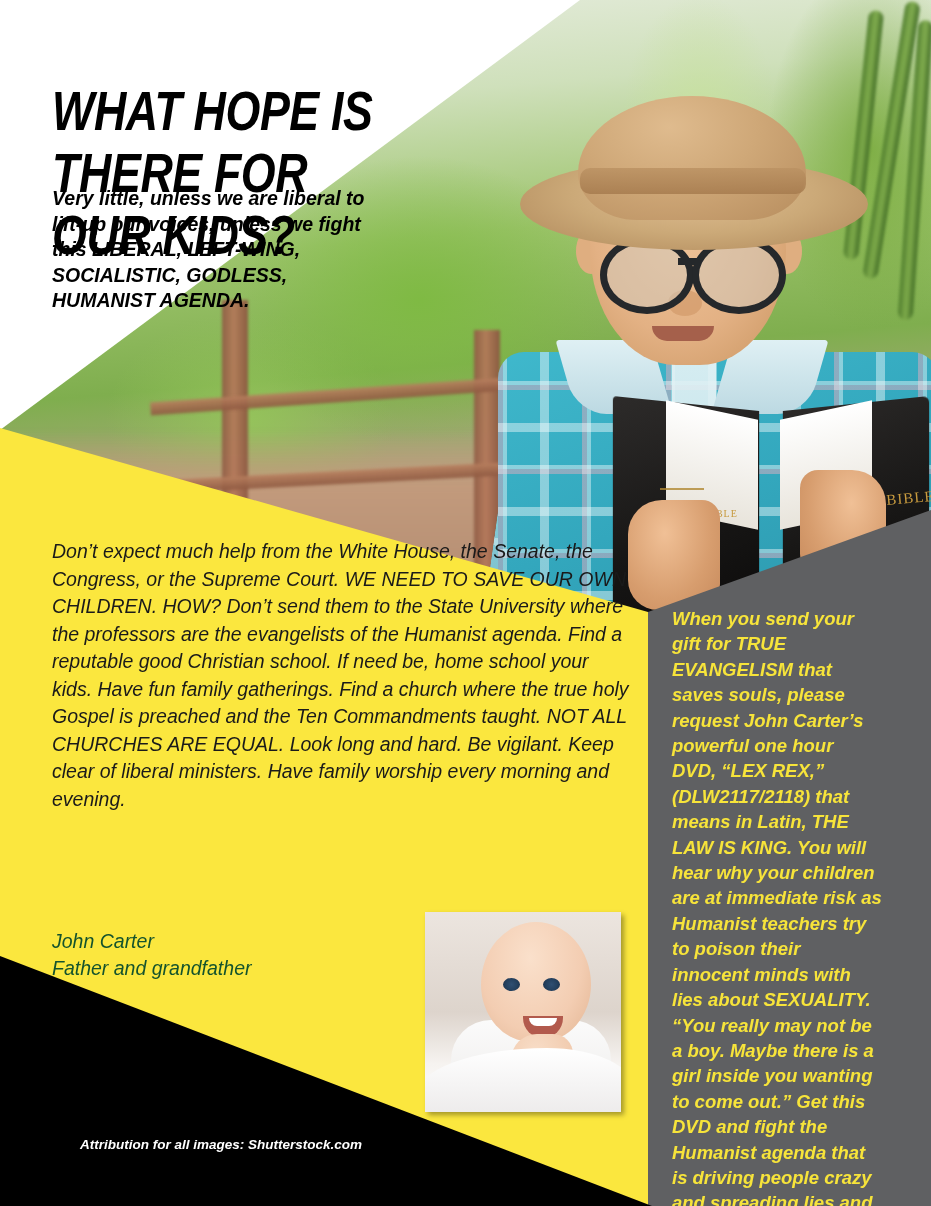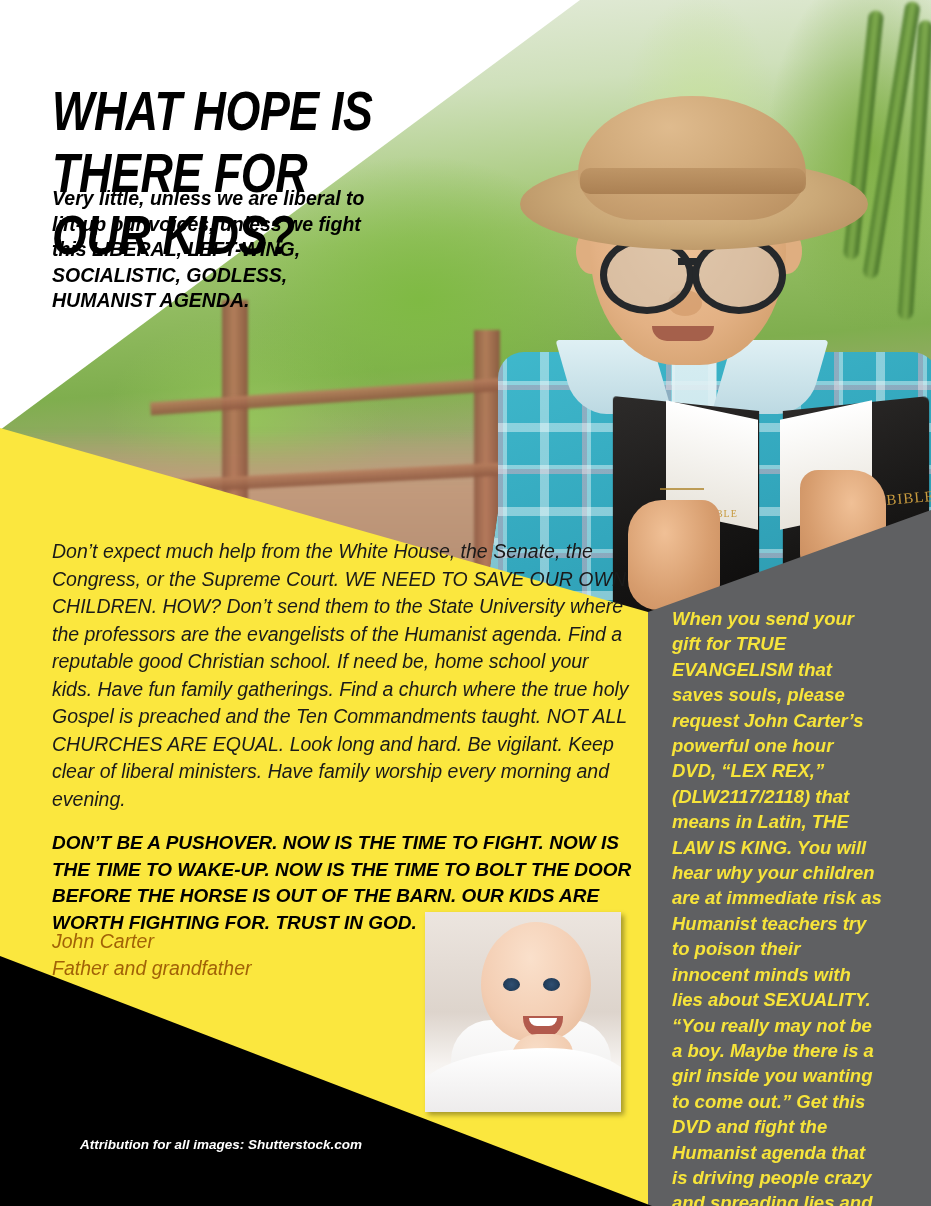--- a/index.html
+++ b/index.html
@@ -285,21 +285,21 @@
     width: 585px;
     color: #000;
     font-size: 19px;
     font-weight: 700;
     line-height: 26.5px;
   }
 
   .signature {
     position: absolute;
     left: 52px; top: 928px;
-    color: #a16207;
+    color: #14532d;
     font-size: 19.5px;
     line-height: 27px;
     white-space: pre-line;
   }
 
   .baby-photo {
     position: absolute;
     left: 425px; top: 912px;
     width: 196px; height: 200px;
     z-index: 11;
@@ -439,21 +439,20 @@
     <div class="subhead">Very little, unless we are liberal to
 lift-up our voices, unless we fight
 this LIBERAL, LEFT-WING,
 SOCIALISTIC, GODLESS,
 HUMANIST AGENDA.</div>
 
     <div class="body-text">
       <p>Don’t expect much help from the White House, the Senate, the Congress, or the Supreme Court. WE NEED TO SAVE OUR OWN CHILDREN. HOW? Don’t send them to the State University where the professors are the evangelists of the Humanist agenda. Find a reputable good Christian school. If need be, home school your kids. Have fun family gatherings. Find a church where the true holy Gospel is preached and the Ten Commandments taught. NOT ALL CHURCHES ARE EQUAL. Look long and hard. Be vigilant. Keep clear of liberal ministers. Have family worship every morning and evening.</p>
     </div>
 
-    <div class="call-to-action">DON’T BE A PUSHOVER. NOW IS THE TIME TO FIGHT. NOW IS THE TIME TO WAKE-UP. NOW IS THE TIME TO BOLT THE DOOR BEFORE THE HORSE IS OUT OF THE BARN. OUR KIDS ARE WORTH FIGHTING FOR. TRUST IN GOD.</div>
 
     <div class="signature">John Carter
 Father and grandfather</div>
 
     <div class="baby-photo">
       <div class="baby-bg"></div>
       <div class="baby-body"></div>
       <div class="baby-head"></div>
       <div class="baby-eye l"></div>
       <div class="baby-eye r"></div>

